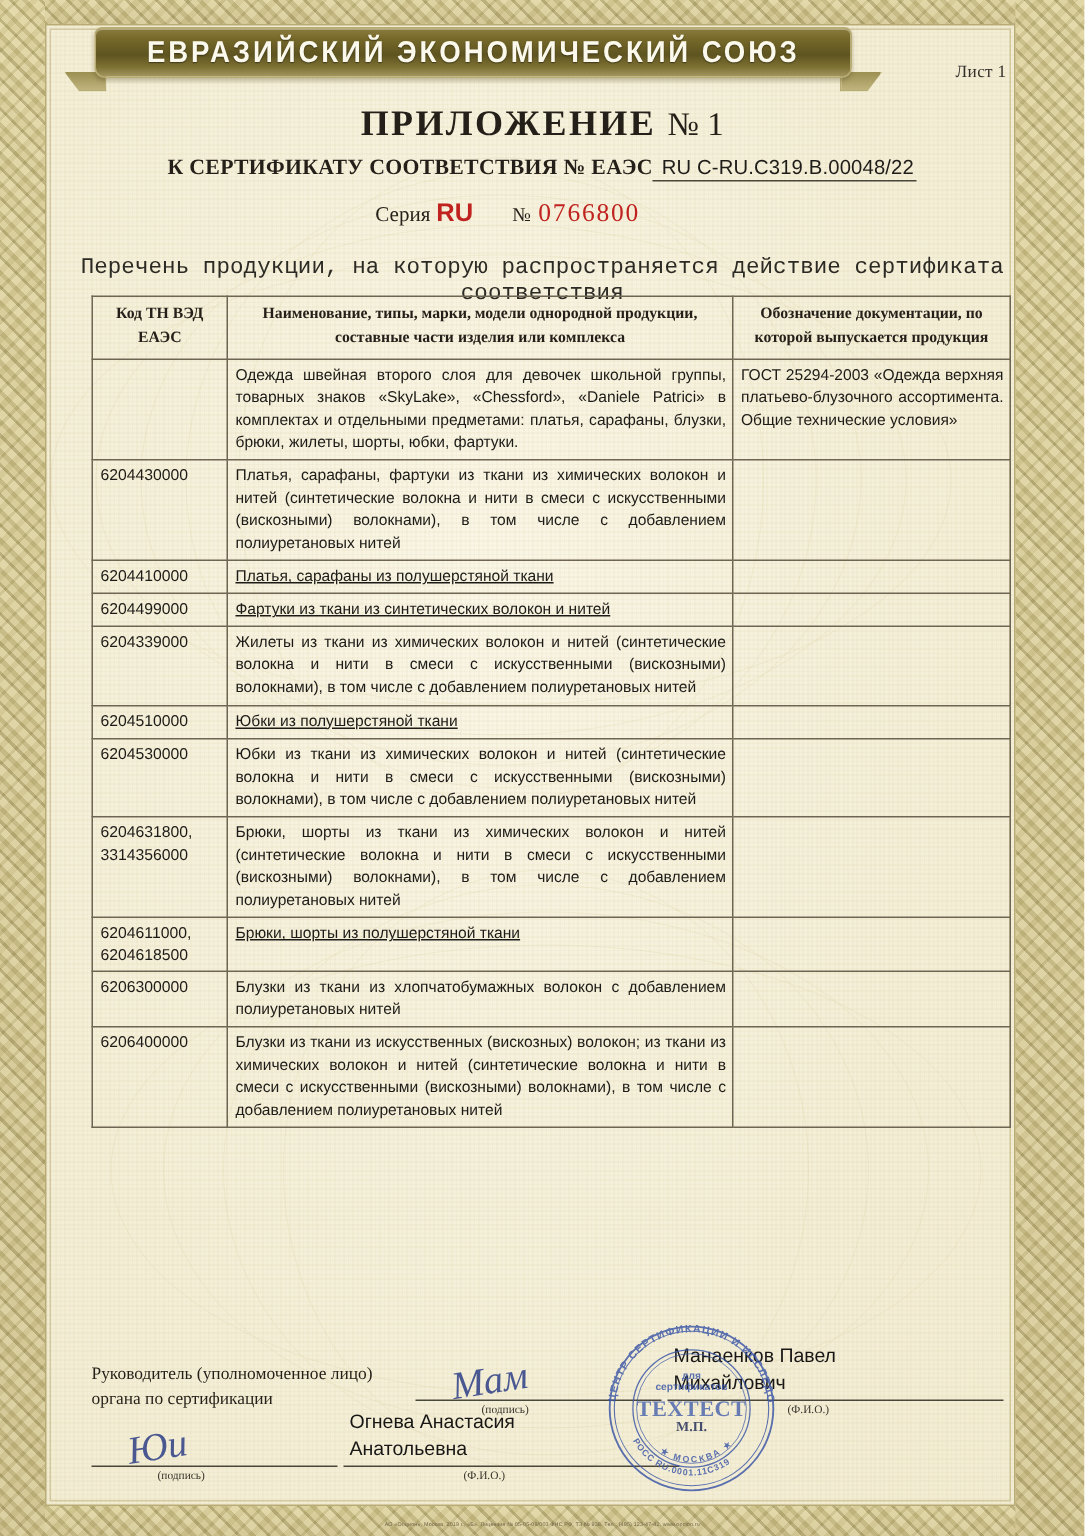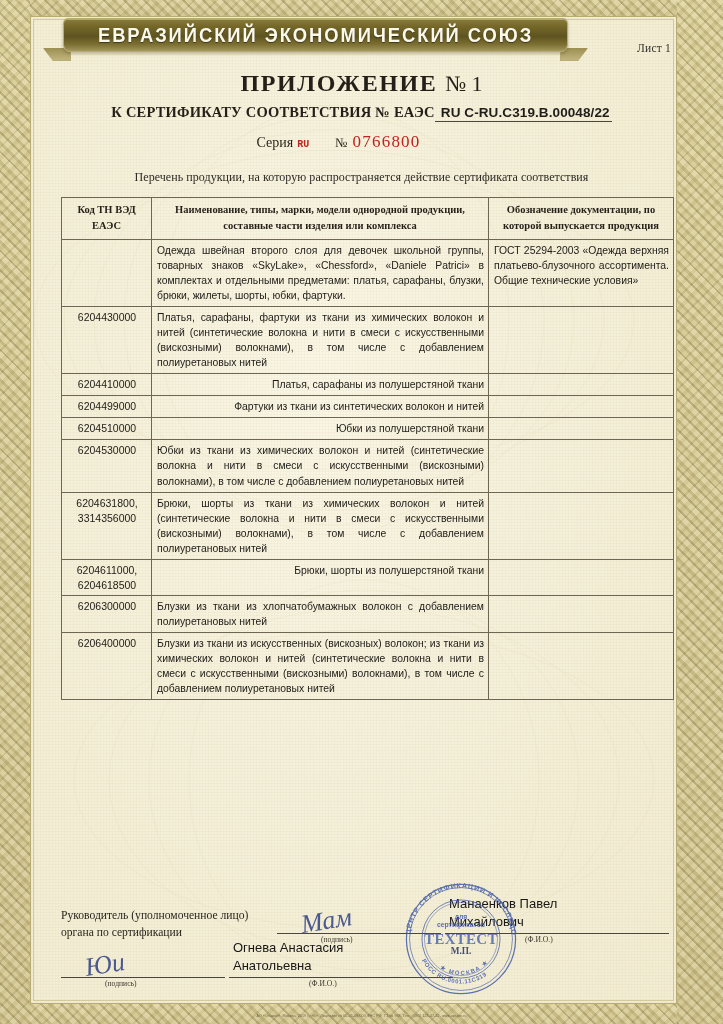--- a/index.html
+++ b/index.html
@@ -149,21 +149,21 @@
     text-align: center;
     white-space: nowrap;
     font-family: "Liberation Serif", serif;
     font-weight: bold;
     font-size: 14.5px;
     letter-spacing: .2px;
     color: #241f18;
   }
   .cert-number {
     font-family: "Liberation Sans", sans-serif;
-    font-weight: bold;
+    font-weight: normal;
     font-size: 13.5px;
     letter-spacing: .1px;
     color: #1f1d1a;
     border-bottom: 1px solid #4b463a;
     padding: 0 2px 1px 6px;
     margin-left: 0;
   }
 
   .series-line {
     position: absolute;
@@ -171,44 +171,44 @@
     top: 132px;
     text-align: center;
     font-family: "Liberation Serif", serif;
     font-size: 14px;
     color: #241f18;
   }
   .series-line .lbl { margin-right: 4px; }
   .series-line .series-val {
     color: #c0231f;
     font-weight: bold;
-    font-family: Liberation Mono, monospace;
-    font-size: 10px;
+    font-family: Liberation Sans, sans-serif;
+    font-size: 17px;
   }
   .series-line .numsign {
     margin-left: 26px;
     font-family: "Liberation Serif", serif;
     font-size: 13px;
   }
   .series-line .blank-num {
     color: #c0231f;
     font-family: "Liberation Serif", serif;
     font-size: 17px;
     letter-spacing: 1.2px;
     margin-left: 5px;
     text-align: center;
   }
 
   .subtitle {
     position: absolute;
     left: 0; right: 0;
     top: 170px;
     text-align: center;
-    font-family: Liberation Serif, serif;
-    font-size: 12px;
+    font-family: Liberation Mono, monospace;
+    font-size: 15px;
     color: #2c2a24;
     letter-spacing: .05px;
   }
 
   
   .prod-table {
     position: absolute;
     left: 61px;
     top: 197px;
     width: 612px;
@@ -236,35 +236,34 @@
   .col-name { width: 337px; }
   .col-doc  { width: 185px; }
 
   .prod-table td.code {
     font-family: "Liberation Sans", sans-serif;
     font-size: 10.5px;
     color: #1d1b17;
     line-height: 1.42;
     white-space: pre-line;
     padding-top: 3px;
-    text-align: center;
   }
   .prod-table td.name,
   .prod-table td.docref {
     font-family: "Liberation Sans", sans-serif;
     font-size: 10.4px;
     line-height: 1.45;
     color: #1d1b17;
     text-align: justify;
     text-justify: inter-word;
     padding-top: 3px;
     padding-bottom: 3px;
   }
   .prod-table td.name.nojust,
-  .prod-table td.docref.nojust { text-align: right; }
+  .prod-table td.docref.nojust { text-align: left; text-decoration: underline; }
   .prod-table td.empty { padding: 0; }
 
   
   .sig-area {
     position: absolute;
     left: 61px;
     top: 900px;
     width: 612px;
     height: 88px;
   }
@@ -452,20 +451,25 @@
           <td class="docref empty"></td>
         </tr>
         <tr>
           <td class="code">6204410000</td>
           <td class="name nojust">Платья, сарафаны из полушерстяной ткани</td>
           <td class="docref empty"></td>
         </tr>
         <tr>
           <td class="code">6204499000</td>
           <td class="name nojust">Фартуки из ткани из синтетических волокон и нитей</td>
+          <td class="docref empty"></td>
+        </tr>
+        <tr>
+          <td class="code">6204339000</td>
+          <td class="name">Жилеты из ткани из химических волокон и нитей (синтетические волокна и нити в смеси с искусственными (вискозными) волокнами), в том числе с добавлением полиуретановых нитей</td>
           <td class="docref empty"></td>
         </tr>
         <tr>
           <td class="code">6204510000</td>
           <td class="name nojust">Юбки из полушерстяной ткани</td>
           <td class="docref empty"></td>
         </tr>
         <tr>
           <td class="code">6204530000</td>
           <td class="name">Юбки из ткани из химических волокон и нитей (синтетические волокна и нити в смеси с искусственными (вискозными) волокнами), в том числе с добавлением полиуретановых нитей</td>

